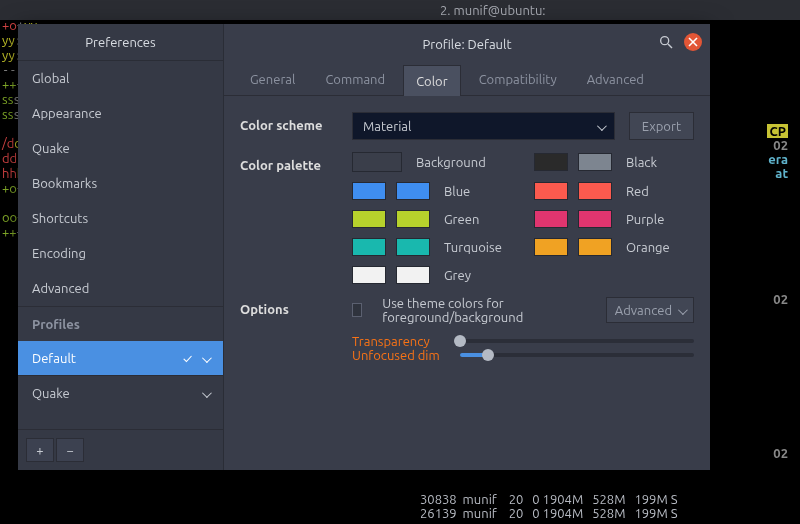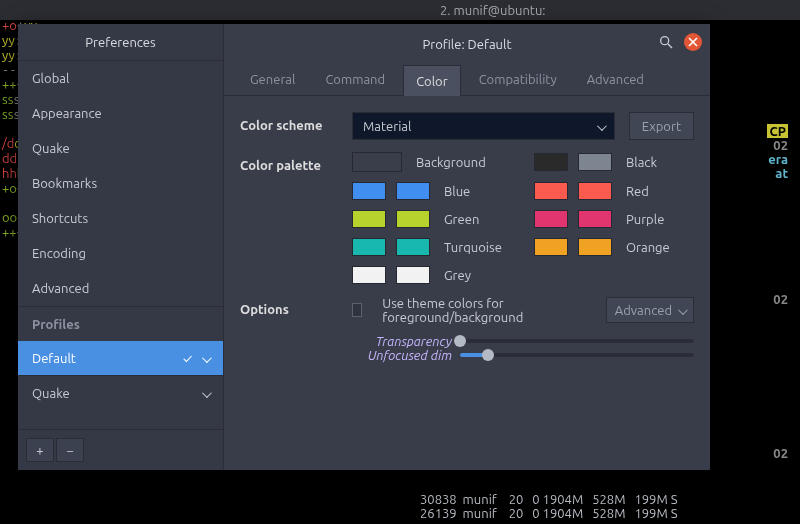--- a/index.html
+++ b/index.html
@@ -51,21 +51,21 @@
   .palette { flex:1; display:grid; grid-template-columns: 1fr 1fr; column-gap: 22px; row-gap: 10px; }
   .color-row { display:flex; align-items:center; gap:10px; }
   .swatch { width:34px; height:18px; border:1px solid #262932; cursor:pointer; }
   .swatch.wide { width:50px; height:20px; }
   .color-row .name { margin-left: 4px; }
 
   .options-area { flex:1; display:flex; flex-direction:column; gap:10px; }
   .opt-top { display:flex; align-items:center; gap:20px; }
   .checkbox { width:14px; height:14px; border:1px solid #5b6070; background:#2f333d; cursor:pointer; }
   .slider-row { display:flex; align-items:center; gap:8px; }
-  .slider-label { width: 100px; text-align:right; color:#c4b5fd;font-style:italic; }
+  .slider-label { width: 100px; text-align:left; color:#f97316; }
   .slider { flex:1; height: 14px; position:relative; display:flex; align-items:center; cursor:pointer;}
   .slider .track { position:absolute; left:0; right:0; height:4px; background:#2b2e38; border-radius:2px; }
   .slider .fill { position:absolute; left:0; height:4px; background:#4a90e2; border-radius:2px; }
   .slider .thumb { position:absolute; width:12px; height:12px; background:#b4bac4; border-radius:50%; transform:translateX(-50%); }
 </style>
 </head>
 <body>
 
 <div class="bgterm">
 <span class="r">+o</span>+<span class="y">yy</span>

